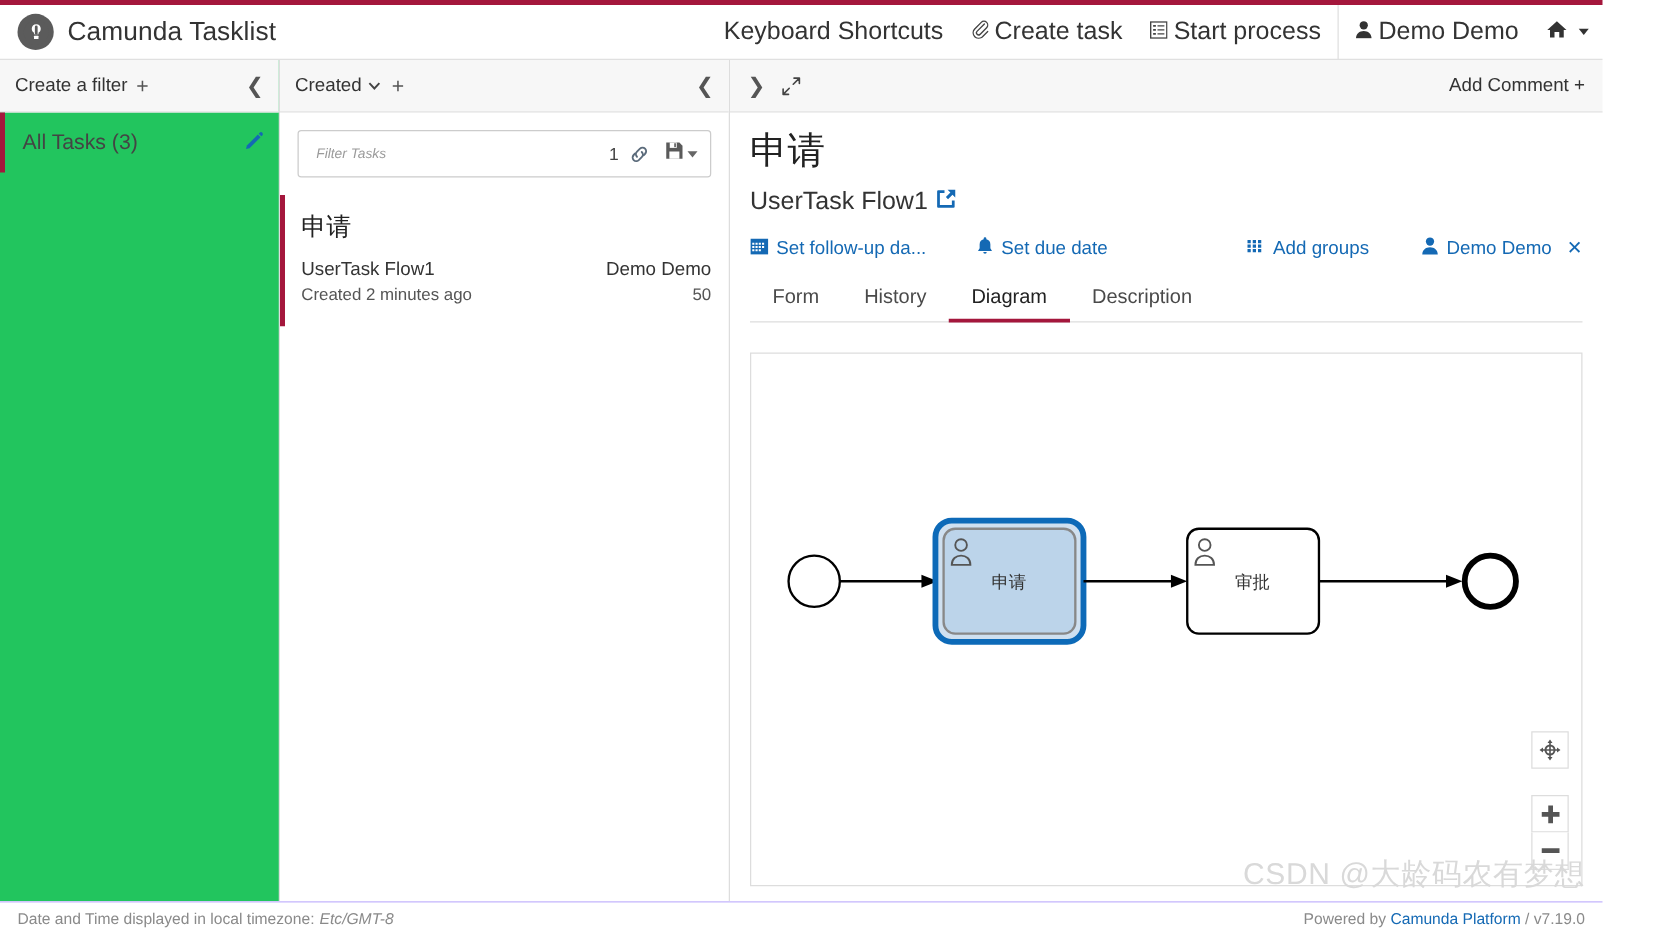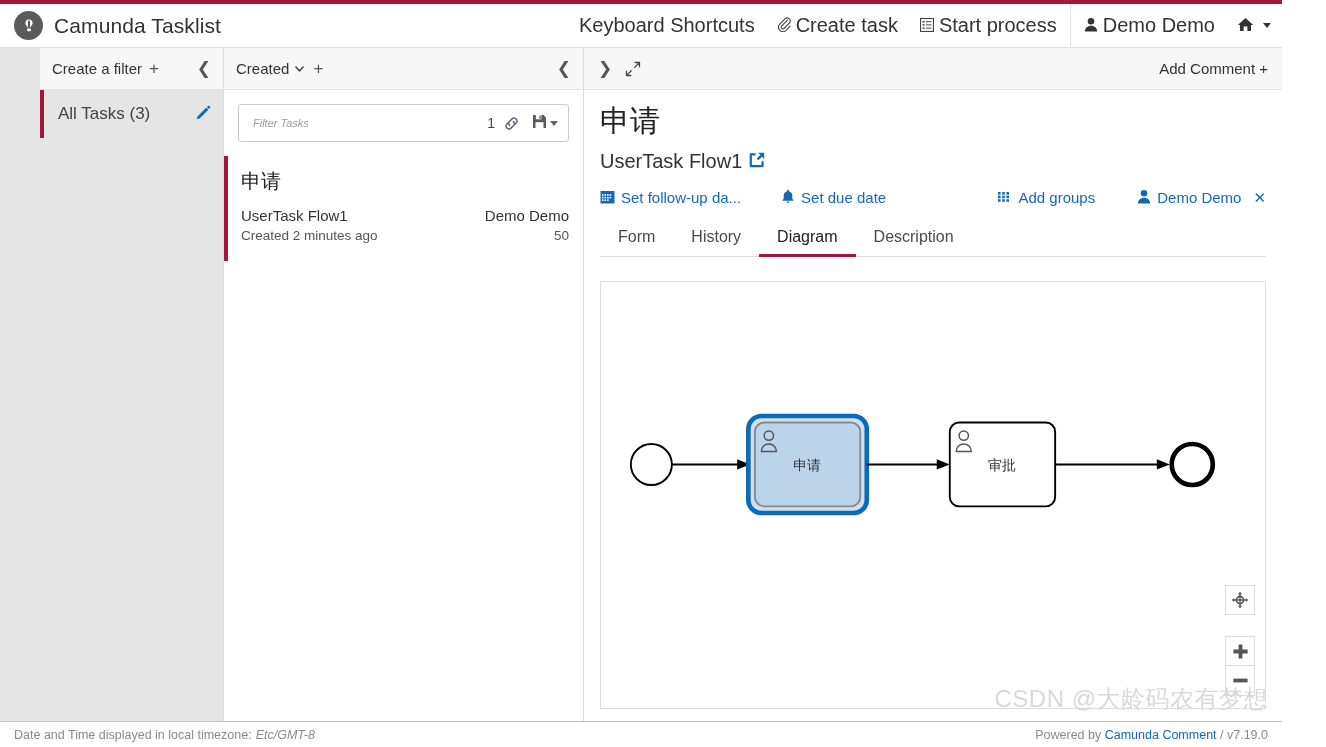--- a/index.html
+++ b/index.html
@@ -77,22 +77,21 @@
     flex: 1 1 auto;
     display: flex;
     min-height: 0;
   }
 
   
   .col-filters {
     width: 224px; flex: 0 0 224px;
     border-right: 1px solid #ddd;
     display: flex; flex-direction: column;
-    background: #e5e5e5;
-    padding-left: 40px;
+    background: #22c55e;
   }
   .col-head {
     height: 42px; flex: 0 0 42px;
     display: flex; align-items: center;
     padding: 0 12px;
     background: #f7f7f7;
     border-bottom: 1px solid #e3e3e3;
     font-size: 15px; color: #333;
   }
   .col-head .plus { margin-left: 7px; font-size: 17px; color: #555; }
@@ -547,18 +546,18 @@
           </div>
         </div>
       </div>
     </div>
   </div>
 
   <div class="footer">
     <span>Date and Time displayed in local timezone:</span>
     <span class="tz" style="margin-left:4px">Etc/GMT-8</span>
     <span class="footer-right">
-      <span>Powered by </span><a href="#">Camunda Comment</a><span> / v7.19.0</span>
+      <span>Powered by </span><a href="#">Camunda Platform</a><span> / v7.19.0</span>
     </span>
   </div>
 
   <div class="watermark">CSDN @大龄码农有梦想</div>
 </div>
 
 </body></html>

